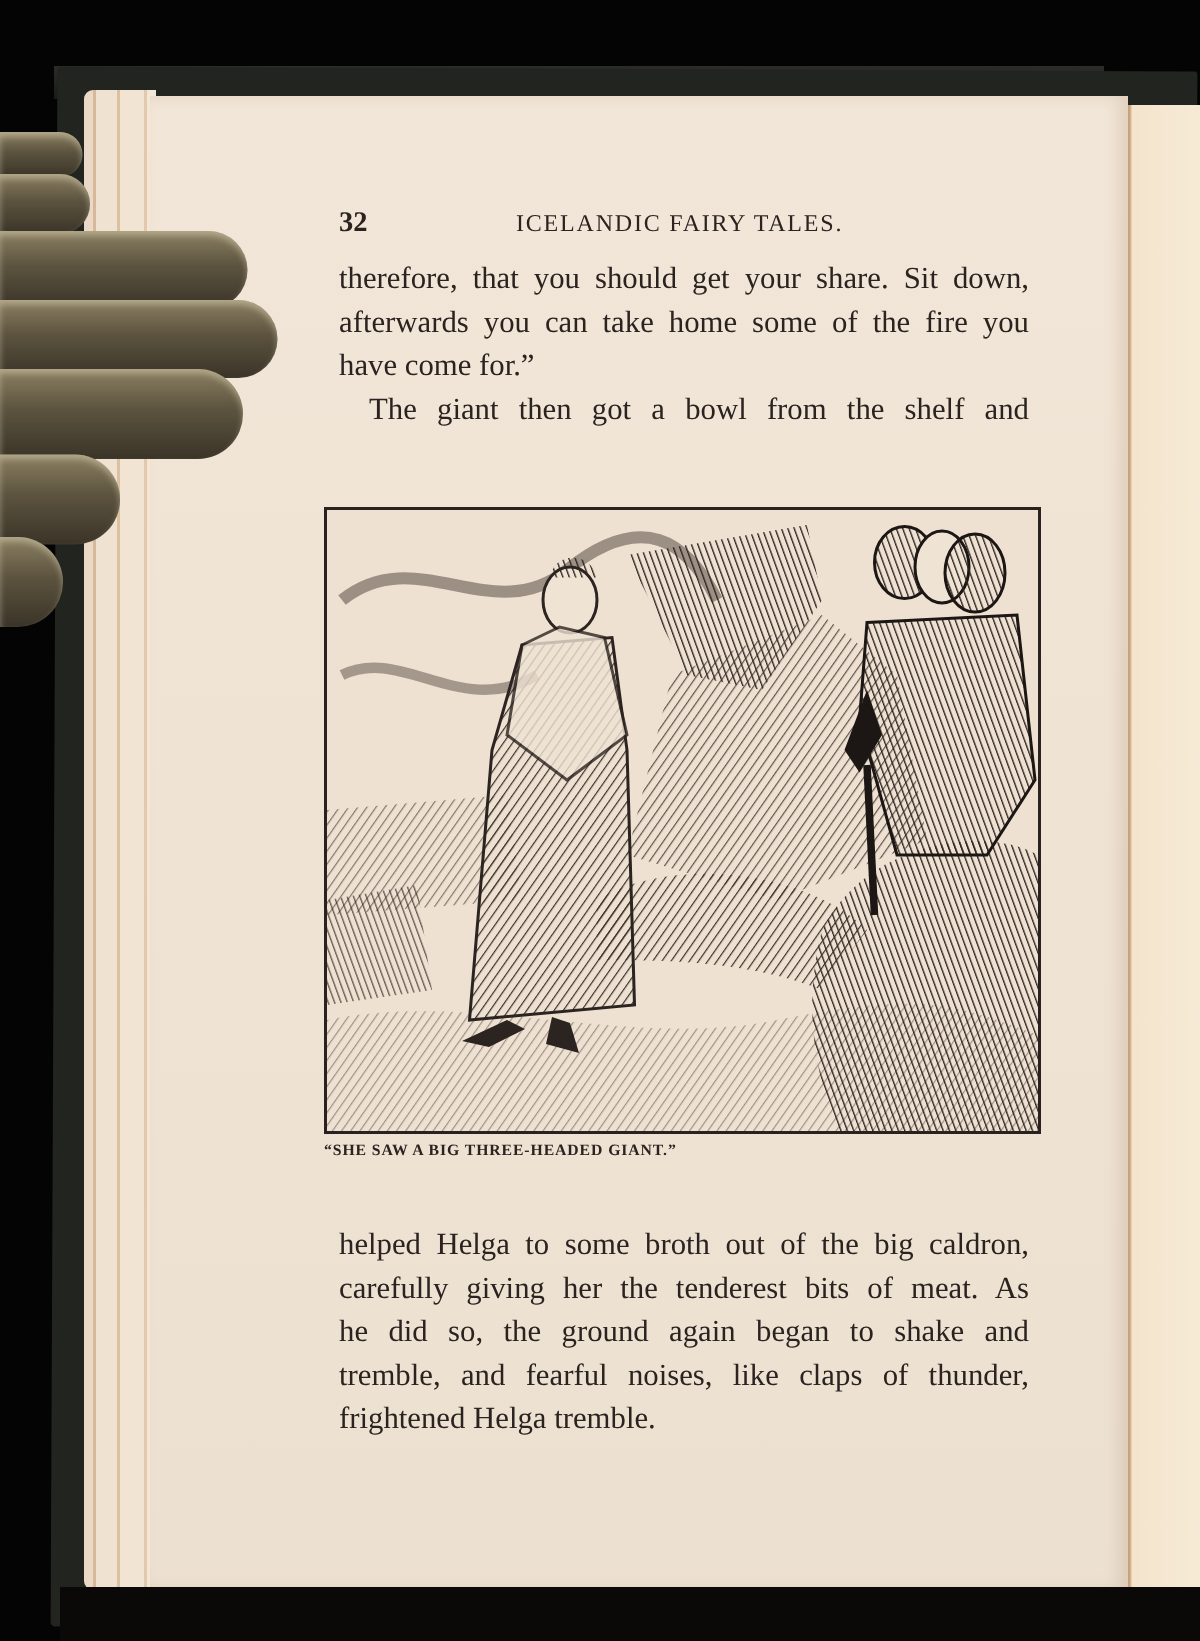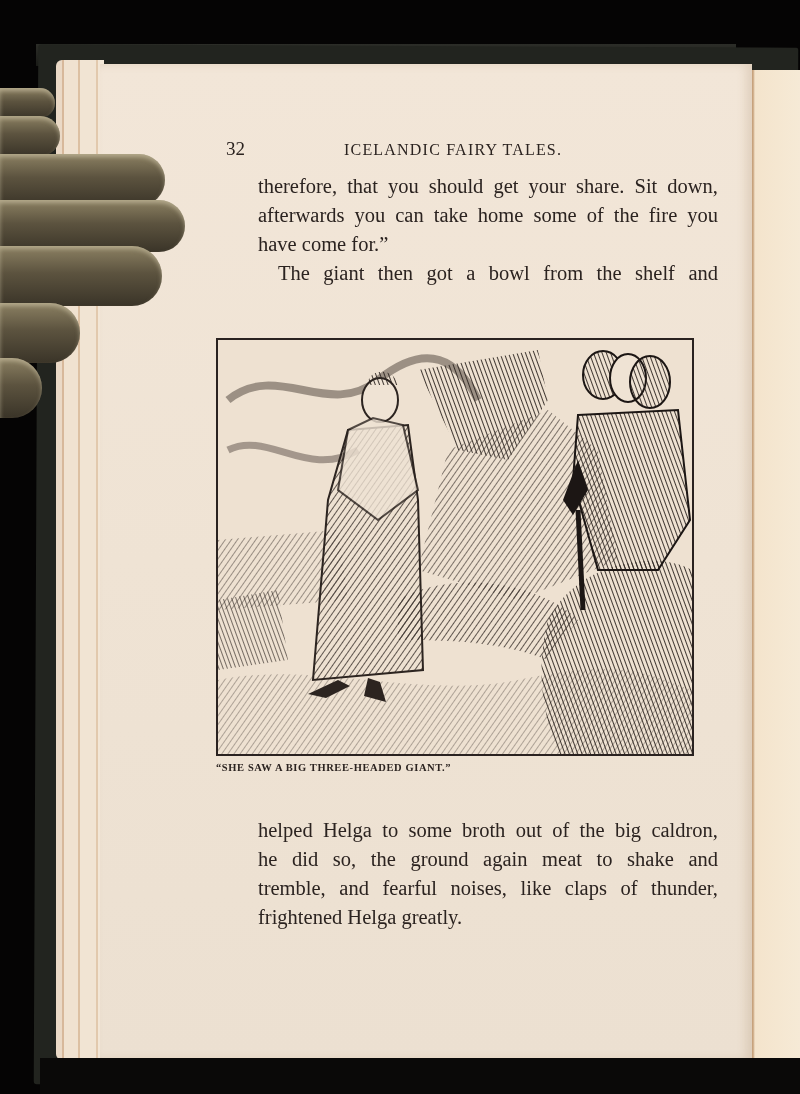--- a/index.html
+++ b/index.html
@@ -42,31 +42,30 @@
     .clip .ridge {
       position: absolute; left: 0; border-radius: 0 40px 40px 0;
       background: linear-gradient(180deg, #8c8163 0%, #5c533f 45%, #3a3428 100%);
       box-shadow: inset 0 3px 4px rgba(220,210,180,0.5);
     }
     .header-row {
       position: absolute; left: 226px; top: 138px; width: 460px; height: 26px;
       color: #2b2320;
     }
     .page-number {
-      position: absolute; left: 0; top: 0; font-size: 19px; font-weight: normal;
+      position: absolute; left: 0; top: 0; font-size: 19px; font-weight: bold;
     }
     .running-head {
       position: absolute; left: 118px; top: 3px; font-size: 16px; font-weight: normal;
       letter-spacing: 1.2px;
     }
     .para {
       position: absolute; left: 226px; width: 460px;
       font-size: 20.5px; line-height: 29px; color: #2b2320;
       text-align: justify;
-      margin-left: 32px;
     }
     .para .line { display: block; text-align: justify; text-align-last: justify; white-space: nowrap; }
     .para .line.last { text-align-last: left; }
     .para .line.indent { padding-left: 20px; }
     .illustration {
       position: absolute; left: 216px; top: 338px; width: 474px; height: 414px;
       border: 2px solid #2a2220; background: #eee1d1; overflow: hidden;
     }
     .caption {
       position: absolute; left: 216px; top: 762px; width: 474px; text-align: left;
@@ -142,18 +141,19 @@
     <path d="M360 75 L460 70 L472 180 L440 230 L380 230 L355 140 Z" fill="url(#hatch2)" stroke="#1c1614" stroke-width="2"></path>
     <path d="M360 120 L345 160 L355 175 L370 150 Z" fill="#1c1614"></path>
     <path d="M360 170 L365 270" stroke="#1c1614" stroke-width="5"></path>
   </svg>
 </div>
 
 <div class="caption">“SHE SAW A BIG THREE-HEADED GIANT.”</div>
 
 <div class="para" style="top:816px;">
   <span class="line">helped Helga to some broth out of the big caldron,</span>
-  <span class="line">he did so, the ground again meat to shake and</span>
+  <span class="line">carefully giving her the tenderest bits of meat.  As</span>
+  <span class="line">he did so, the ground again began to shake and</span>
   <span class="line">tremble, and fearful noises, like claps of thunder,</span>
-  <span class="line last">frightened Helga greatly.</span>
+  <span class="line last">frightened Helga tremble.</span>
 </div>
 
 <div class="bottom-shadow"></div>
 
 </body></html>

